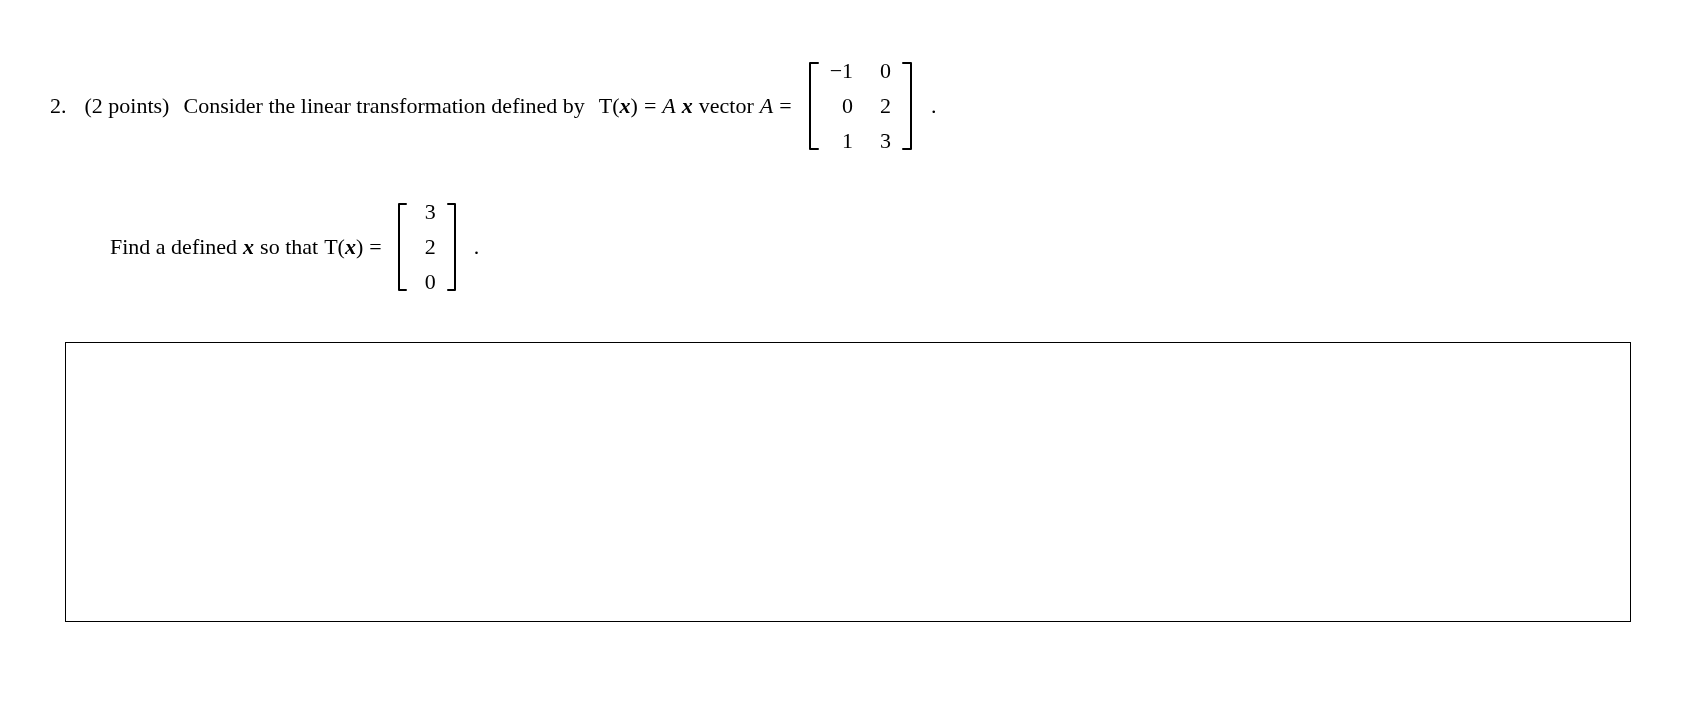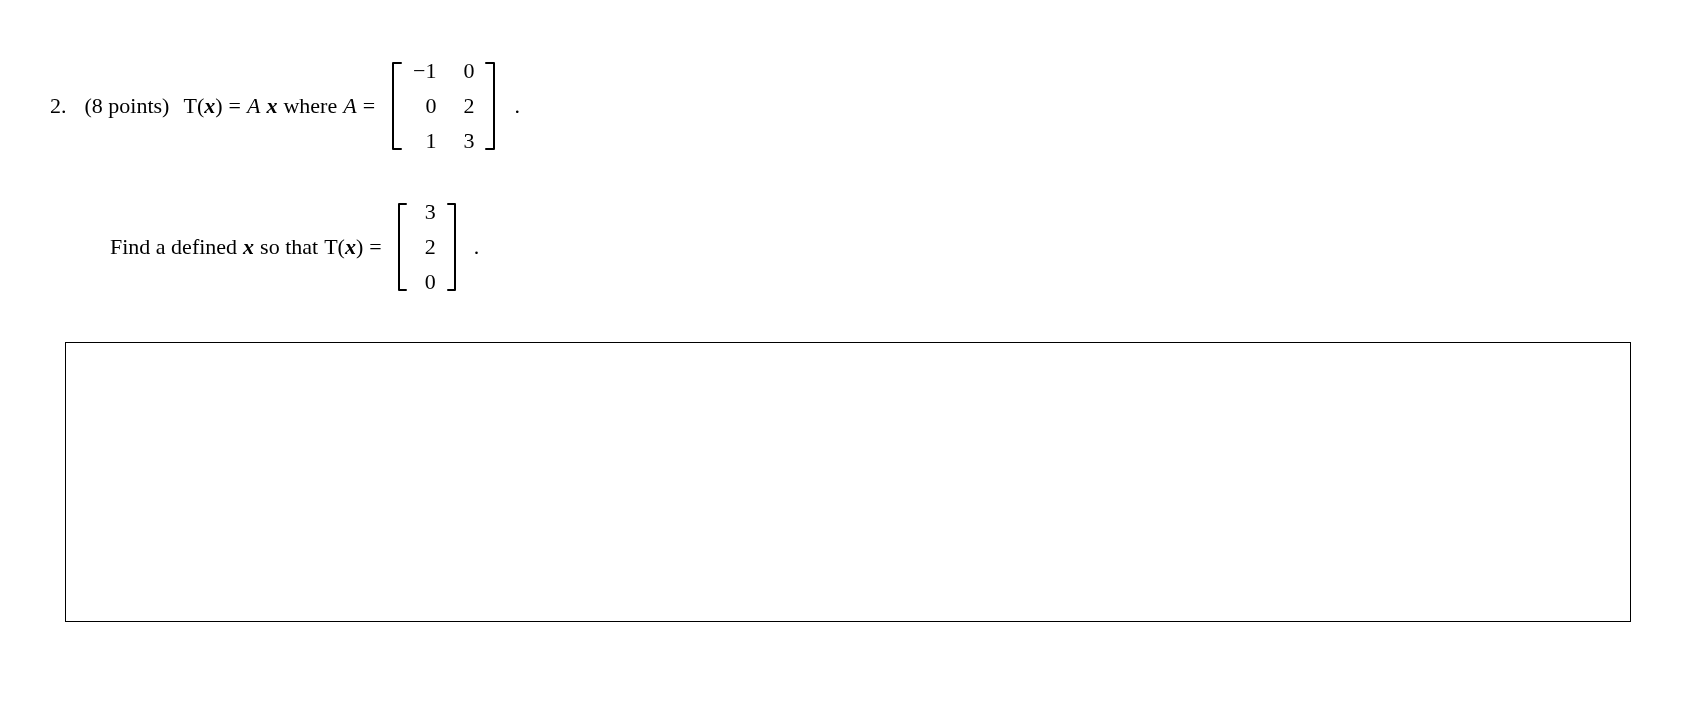--- a/index.html
+++ b/index.html
@@ -103,26 +103,27 @@
     }
   </style>
 </head>
 <body>
 
 <div class="problem-container">
 
   <div class="problem-statement">
     <span class="problem-number">2.</span>
     <div class="problem-text">
-      <span>(8 points)</span>
+      <span>(2 points)</span>
+      <span style="margin-left:8px;">Consider the linear transformation defined by</span>
       <span style="margin-left:8px;"><span>T(</span><strong><em>x</em></strong><span>)</span></span>
       <span>=</span>
       <em>A</em>
         <strong><em>x</em></strong>
-      <span>where</span>
+      <span>vector</span>
       <em>A</em>
       <span>=</span>
 
       <span class="matrix-container matrix-A">
         <svg class="bracket-svg" width="18" height="90" viewBox="0 0 18 90">
           <path d="M14,2 L6,2 L6,88 L14,88" fill="none" stroke="#000" stroke-width="2" stroke-linecap="round" stroke-linejoin="round"></path>
         </svg>
         <div class="matrix-cells">
           <span class="matrix-cell">−1</span>
           <span class="matrix-cell">0</span>

